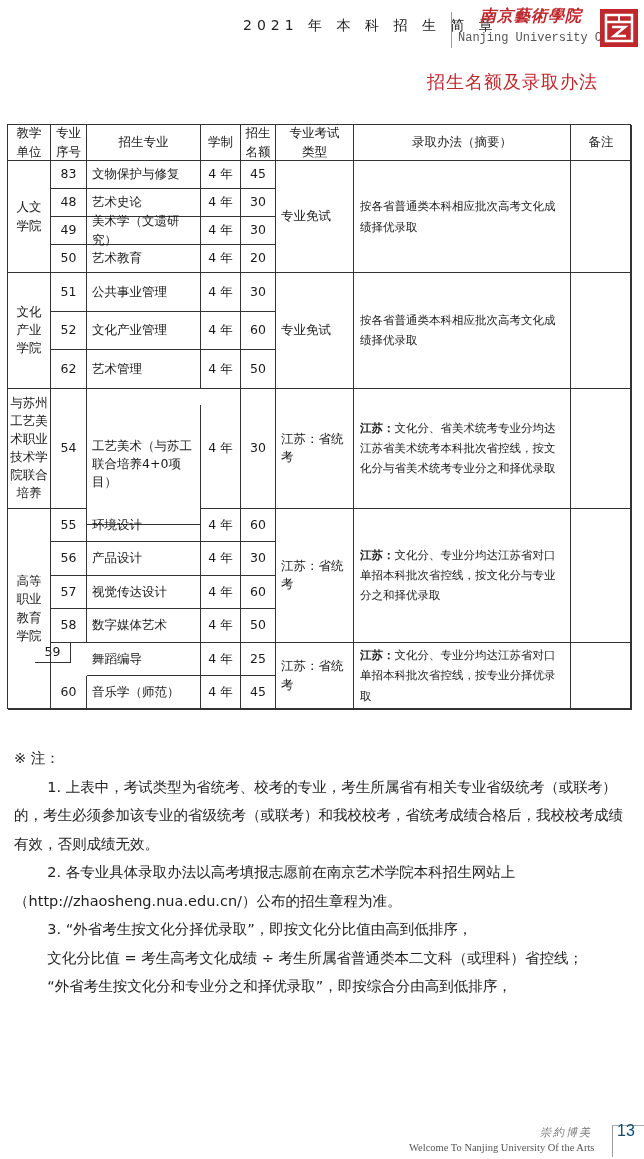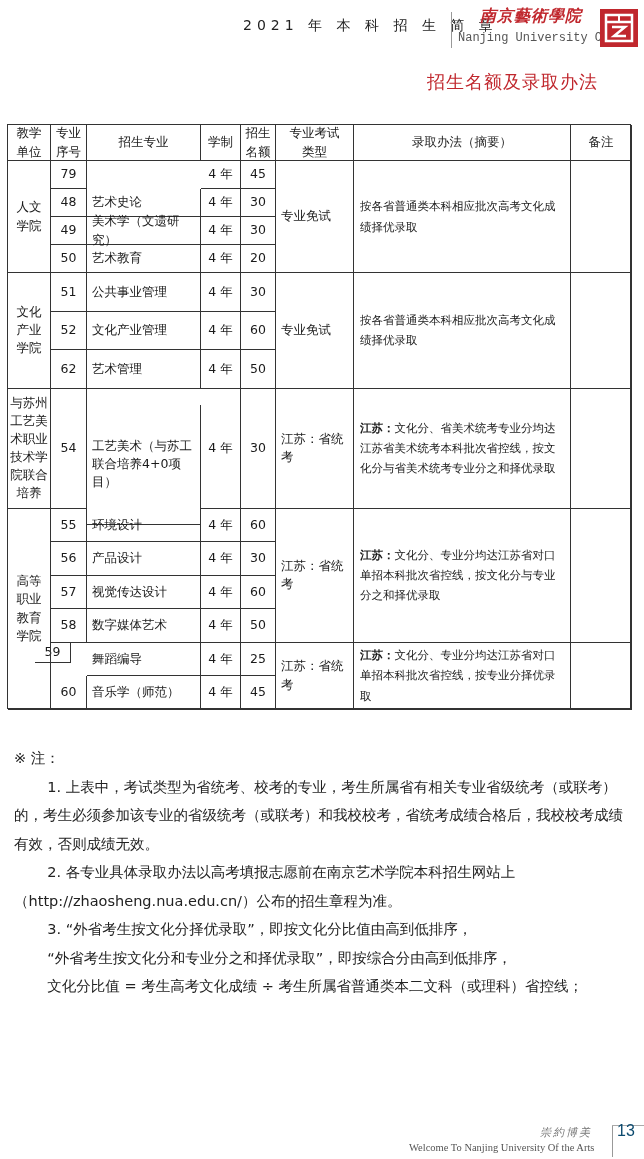--- a/index.html
+++ b/index.html
@@ -66,21 +66,22 @@
     <div class="cell c-center hcell" style="left: 79px; width: 114px; top: 0px; height: 36px;">招生专业</div>
     <div class="cell c-center hcell" style="left: 193px; width: 40px; top: 0px; height: 36px;">学制</div>
     <div class="cell c-center hcell" style="left: 233px; width: 35px; top: 0px; height: 36px;">
       <div><span>招生</span><br><span>名额</span></div>
     </div>
     <div class="cell c-center hcell" style="left: 268px; width: 78px; top: 0px; height: 36px;">
       <div><span>专业考试</span><br><span>类型</span></div>
     </div>
     <div class="cell c-center hcell" style="left: 346px; width: 217px; top: 0px; height: 36px;">录取办法（摘要）</div>
     <div class="cell c-center hcell" style="left: 563px; width: 61px; top: 0px; height: 36px;">备注</div>
-    <div class="cell c-center" style="left: 43px; width: 36px; top: 36px; height: 28px;">79</div>
+    <div class="cell c-center" style="left: 43px; width: 36px; top: 36px; height: 28px;">83</div>
+    <div class="cell c-left" style="left: 79px; width: 114px; top: 36px; height: 28px;">文物保护与修复</div>
     <div class="cell c-center" style="left: 193px; width: 40px; top: 36px; height: 28px;">4 年</div>
     <div class="cell c-center" style="left: 233px; width: 35px; top: 36px; height: 28px;">45</div>
     <div class="cell c-center" style="left: 43px; width: 36px; top: 64px; height: 28px;">48</div>
     <div class="cell c-left" style="left: 79px; width: 114px; top: 64px; height: 28px;">艺术史论</div>
     <div class="cell c-center" style="left: 193px; width: 40px; top: 64px; height: 28px;">4 年</div>
     <div class="cell c-center" style="left: 233px; width: 35px; top: 64px; height: 28px;">30</div>
     <div class="cell c-center" style="left: 43px; width: 36px; top: 92px; height: 28px;">49</div>
     <div class="cell c-left" style="left: 79px; width: 114px; top: 92px; height: 28px;">美术学（文遗研究）</div>
     <div class="cell c-center" style="left: 193px; width: 40px; top: 92px; height: 28px;">4 年</div>
     <div class="cell c-center" style="left: 233px; width: 35px; top: 92px; height: 28px;">30</div>
@@ -165,21 +166,21 @@
     <div class="cell c-center" style="left: 0px; width: 43px; top: 383.5px; height: 201px; align-items: center;">
       <div><span>高等</span><br><span>职业</span><br><span>教育</span><br><span>学院</span></div>
     </div>
   </div>
 
 <div class="abs notes">
   <p>※ 注：</p>
   <p class="indent">1. 上表中，考试类型为省统考、校考的专业，考生所属省有相关专业省级统考（或联考）的，考生必须参加该专业的省级统考（或联考）和我校校考，省统考成绩合格后，我校校考成绩有效，否则成绩无效。</p>
   <p class="indent"><span>2. 各专业具体录取办法以高考填报志愿前在南京艺术学院本科招生网站上（http://zhaosheng.nua.edu.cn/）公布的招生章程为准。</span></p>
   <p class="indent">3. “外省考生按文化分择优录取”，即按文化分比值由高到低排序，</p>
+  <p class="indent">文化分比值 = 考生高考文化成绩 ÷ 考生所属省普通类本二文科（或理科）省控线；</p>
   <p class="indent">“外省考生按文化分和专业分之和择优录取”，即按综合分由高到低排序，</p>
-  <p class="indent">文化分比值 = 考生高考文化成绩 ÷ 考生所属省普通类本二文科（或理科）省控线；</p>
 </div>
 
 <div class="abs ft-cn">崇約博美</div>
 <div class="abs ft-en">Welcome To Nanjing University Of the Arts</div>
 <div class="abs ft-divider"></div>
 <div class="abs ft-topline"></div>
 <div class="abs ft-page">13</div>
 
 </body></html>

